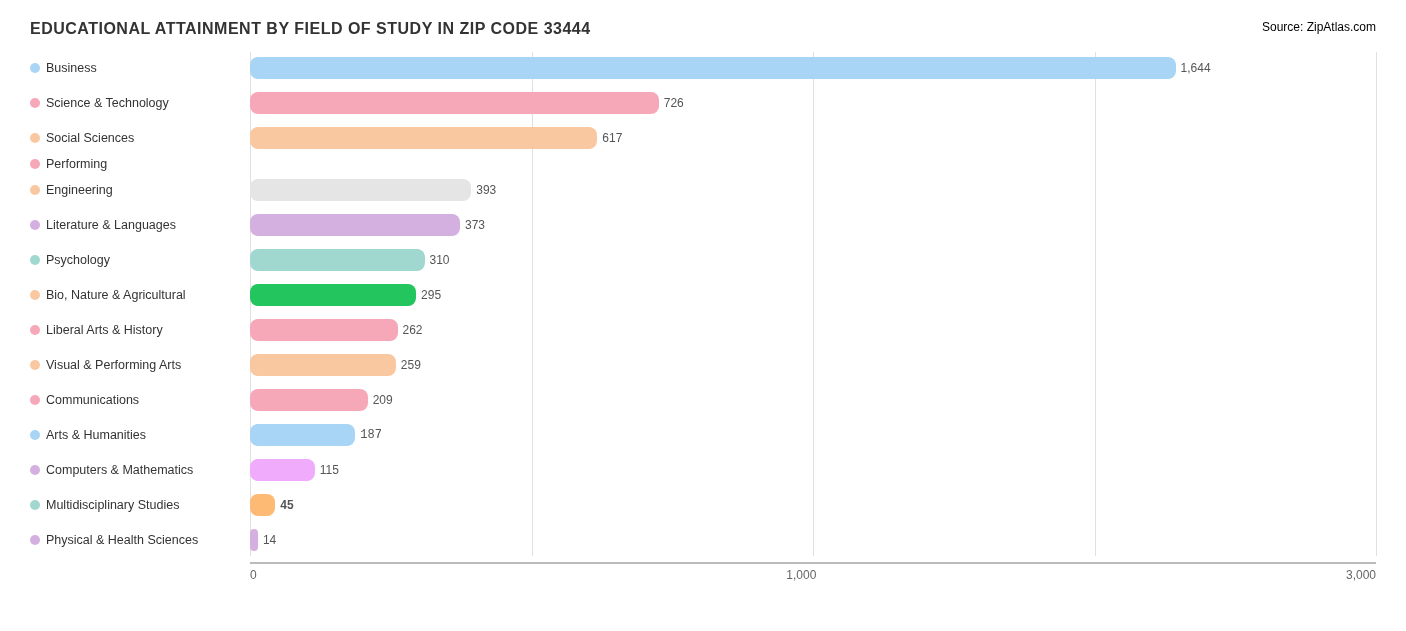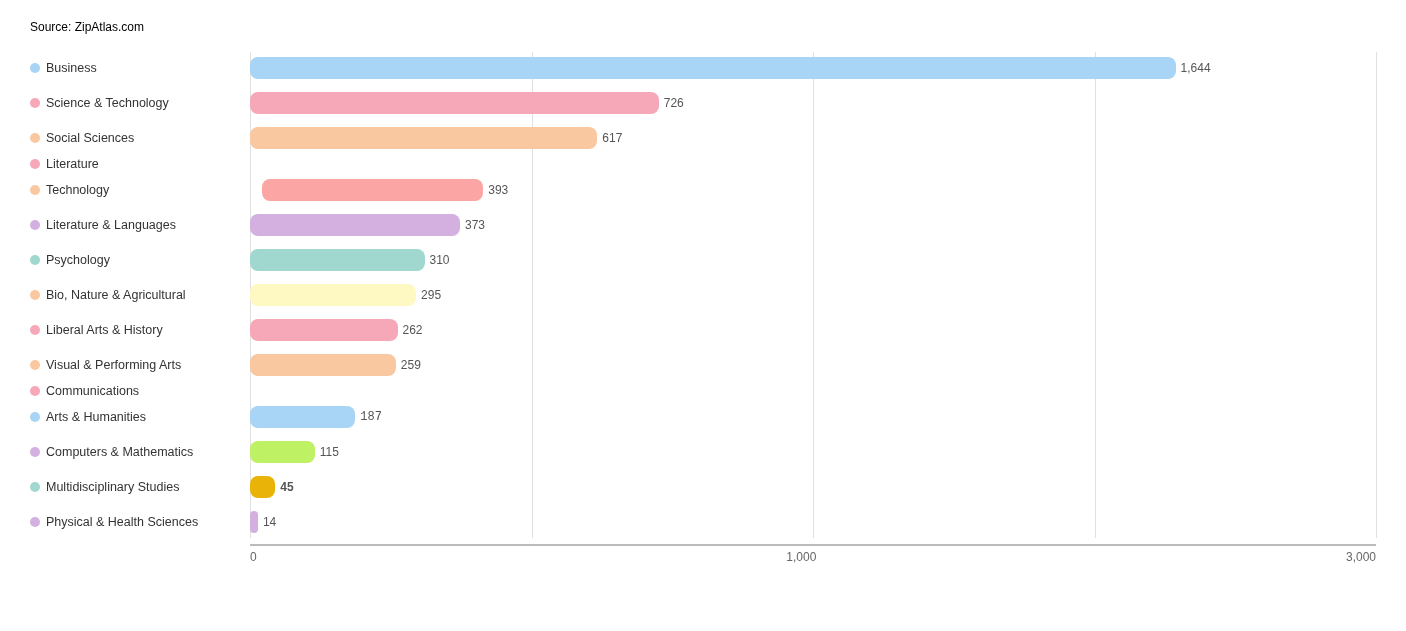--- a/index.html
+++ b/index.html
@@ -85,20 +85,21 @@
     .x-axis-label {
       font-size: 12px;
       color: #666;
     }
   </style>
 </head>
 <body>
 
 <div class="chart-wrapper">
   <div style="display:flex; justify-content:space-between; align-items:flex-start; margin-bottom:8px;">
+    <div class="chart-title">EDUCATIONAL ATTAINMENT BY FIELD OF STUDY IN ZIP CODE 33444</div>
     <div class="source">Source: ZipAtlas.com</div>
   </div>
 
   <div class="chart-area" id="chart-area" style="position: relative;">
   <div style="position: absolute; inset: 0px 0px 0px 220px; pointer-events: none;">
         <div style="position: absolute; top: 0px; bottom: 0px; left: 0%; width: 1px; background: rgb(224, 224, 224);"></div>
         <div style="position: absolute; top: 0px; bottom: 0px; left: 25%; width: 1px; background: rgb(224, 224, 224);"></div>
         <div style="position: absolute; top: 0px; bottom: 0px; left: 50%; width: 1px; background: rgb(224, 224, 224);"></div>
         <div style="position: absolute; top: 0px; bottom: 0px; left: 75%; width: 1px; background: rgb(224, 224, 224);"></div>
         <div style="position: absolute; top: 0px; bottom: 0px; left: 100%; width: 1px; background: rgb(224, 224, 224);"></div>
@@ -132,30 +133,30 @@
         </div>
         <div class="bar-container">
           <div class="bar" style="width: 30.85%; background-color: rgb(249, 200, 160); padding-left: 28px;">
             <div class="bar-value">617</div>
           </div>
         </div>
       </div>
       <div class="bar-row">
         <div class="bar-label">
           <div class="bar-label-dot" style="background-color: rgb(247, 168, 184);"></div>
-          <span>Literature</span>
-        </div>
-      </div>
-      <div class="bar-row">
-        <div class="bar-label">
-          <div class="bar-label-dot" style="background-color: rgb(249, 200, 160);"></div>
-          <span>Technology</span>
-        </div>
-        <div class="bar-container">
-          <div class="bar" style="width: 19.65%; background-color: #fca5a5; margin-left: 12px;">
+          <span>Performing</span>
+        </div>
+      </div>
+      <div class="bar-row">
+        <div class="bar-label">
+          <div class="bar-label-dot" style="background-color: rgb(249, 200, 160);"></div>
+          <span>Engineering</span>
+        </div>
+        <div class="bar-container">
+          <div class="bar" style="width: 19.65%; background-color: #e5e5e5;">
             <div class="bar-value">393</div>
           </div>
         </div>
       </div>
       <div class="bar-row">
         <div class="bar-label">
           <div class="bar-label-dot" style="background-color: rgb(212, 176, 224);"></div>
           <span>Literature &amp; Languages</span>
         </div>
         <div class="bar-container">
@@ -174,21 +175,21 @@
             <div class="bar-value">310</div>
           </div>
         </div>
       </div>
       <div class="bar-row">
         <div class="bar-label">
           <div class="bar-label-dot" style="background-color: rgb(249, 200, 160);"></div>
           <span>Bio, Nature &amp; Agricultural</span>
         </div>
         <div class="bar-container">
-          <div class="bar" style="width: 14.75%; background-color: #fef9c3; text-align: right;">
+          <div class="bar" style="width: 14.75%; background-color: #22c55e; text-align: right;">
             <div class="bar-value">295</div>
           </div>
         </div>
       </div>
       <div class="bar-row">
         <div class="bar-label">
           <div class="bar-label-dot" style="background-color: rgb(247, 168, 184);"></div>
           <span>Liberal Arts &amp; History</span>
         </div>
         <div class="bar-container">
@@ -206,50 +207,55 @@
           <div class="bar" style="width: 12.95%; background-color: rgb(249, 200, 160);">
             <div class="bar-value">259</div>
           </div>
         </div>
       </div>
       <div class="bar-row">
         <div class="bar-label">
           <div class="bar-label-dot" style="background-color: rgb(247, 168, 184);"></div>
           <span>Communications</span>
         </div>
+        <div class="bar-container">
+          <div class="bar" style="width: 10.45%; background-color: rgb(247, 168, 184);">
+            <div class="bar-value">209</div>
+          </div>
+        </div>
       </div>
       <div class="bar-row">
         <div class="bar-label">
           <div class="bar-label-dot" style="background-color: rgb(168, 212, 245);"></div>
           <span>Arts &amp; Humanities</span>
         </div>
         <div class="bar-container">
           <div class="bar" style="width: 9.35%; background-color: rgb(168, 212, 245); font-family: Liberation Mono, monospace;">
             <div class="bar-value">187</div>
           </div>
         </div>
       </div>
       <div class="bar-row">
         <div class="bar-label">
           <div class="bar-label-dot" style="background-color: rgb(212, 176, 224);"></div>
           <span>Computers &amp; Mathematics</span>
         </div>
         <div class="bar-container">
-          <div class="bar" style="width: 5.75%; background-color: #bef264;">
+          <div class="bar" style="width: 5.75%; background-color: #f0abfc;">
             <div class="bar-value">115</div>
           </div>
         </div>
       </div>
       <div class="bar-row">
         <div class="bar-label">
           <div class="bar-label-dot" style="background-color: rgb(160, 216, 208);"></div>
           <span>Multidisciplinary Studies</span>
         </div>
         <div class="bar-container">
-          <div class="bar" style="width: 2.25%; background-color: #eab308; font-weight: bold;">
+          <div class="bar" style="width: 2.25%; background-color: #fdba74; font-weight: bold;">
             <div class="bar-value">45</div>
           </div>
         </div>
       </div>
       <div class="bar-row">
         <div class="bar-label">
           <div class="bar-label-dot" style="background-color: rgb(212, 176, 224);"></div>
           <span>Physical &amp; Health Sciences</span>
         </div>
         <div class="bar-container">

